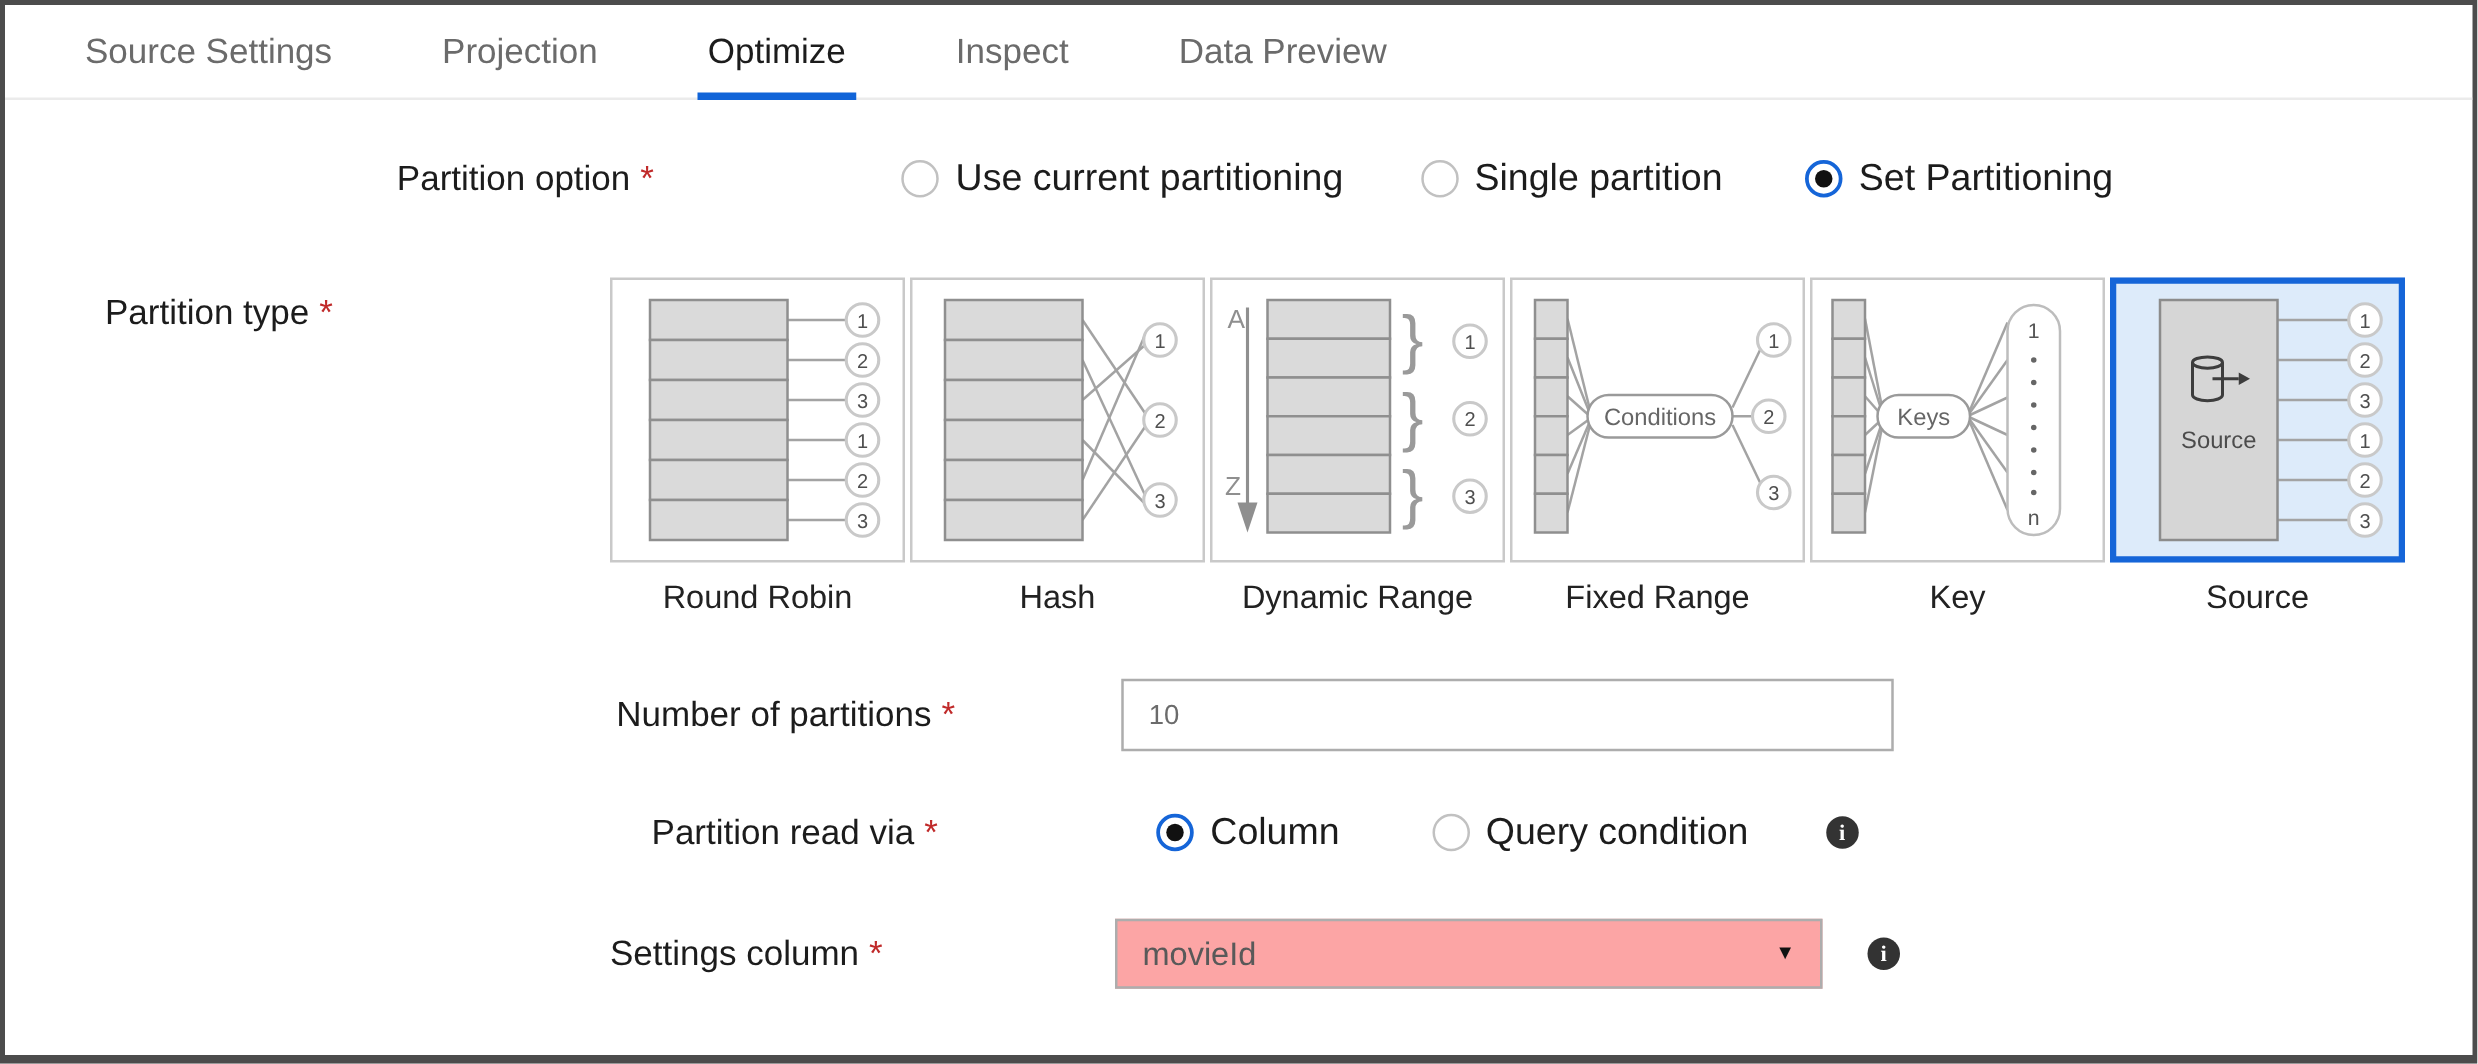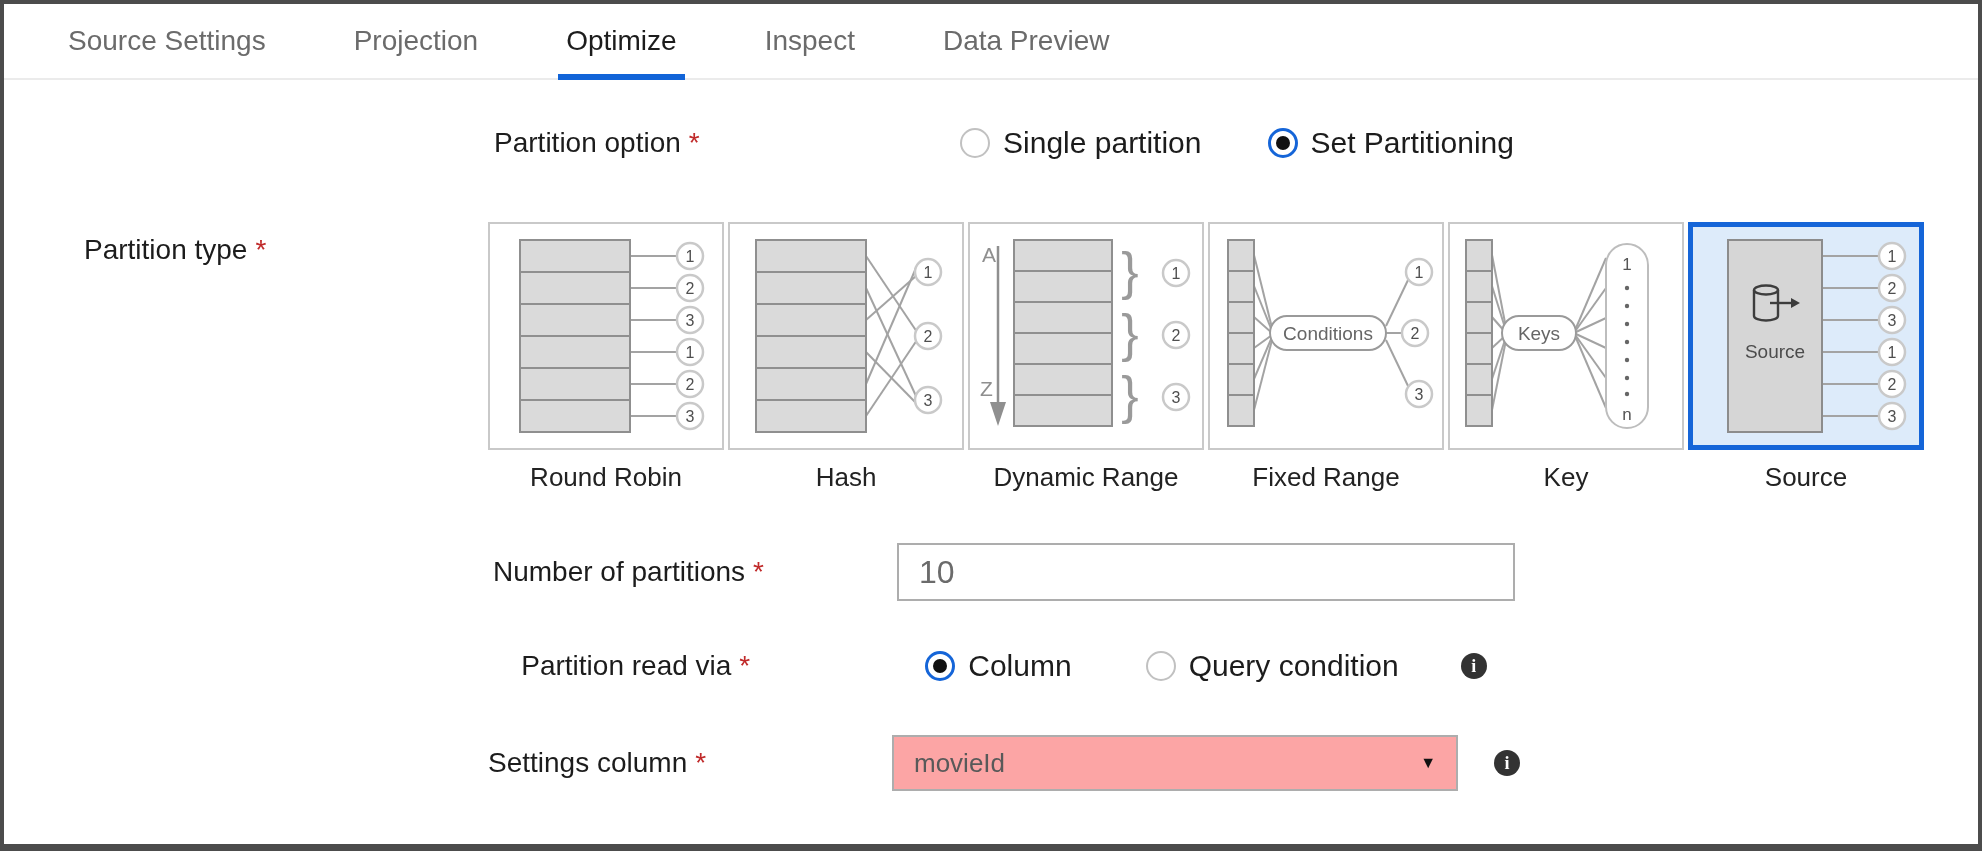--- a/index.html
+++ b/index.html
@@ -53,21 +53,21 @@
   .cardcol { display:flex; flex-direction:column; align-items:center; }
   .card {
     width:236px; height:228px; background:#fff;
     border:2px solid #c9c9c9; display:flex; align-items:center; justify-content:center;
   }
   .cardcol.selected .card { border:5px solid #1565d8; background:#ddebfa; }
   .card-label { font-size:26px; color:#222; margin-top:12px; white-space:nowrap; }
   
   .textbox {
     width:618px; height:58px; border:2px solid #adadad; background:#fff;
-    font-size:32px; color:#6b6b6b; display:flex; align-items:center;
+    font-size:22px; color:#6b6b6b; display:flex; align-items:center;
     padding-left:20px;
   }
   .dropdown {
     width:566px; height:56px; border:2px solid #adadad; background:#fca5a5;
     font-size:26px; color:#595959; display:flex; align-items:center;
     padding-left:20px; position:relative;
   }
   .dropdown .caret {
     position:absolute; right:20px; top:50%; transform:translateY(-50%);
     font-size:16px; color:#111;
@@ -90,20 +90,24 @@
     <div class="tab">Projection</div>
     <div class="tab active">Optimize</div>
     <div class="tab">Inspect</div>
     <div class="tab">Data Preview</div>
   </div>
 
   <div class="row" style="margin-top:46px;">
     <div class="row-label">
       <span>Partition option</span><span class="req">*</span>
     </div>
+    <label class="opt">
+      <span class="radio"></span>
+      <span class="opt-label">Use current partitioning</span>
+    </label>
     <label class="opt" style="margin-left:62px;">
       <span class="radio"></span>
       <span class="opt-label">Single partition</span>
     </label>
     <label class="opt" style="margin-left:66px;">
       <span class="radio checked"></span>
       <span class="opt-label">Set Partitioning</span>
     </label>
   </div>
 

